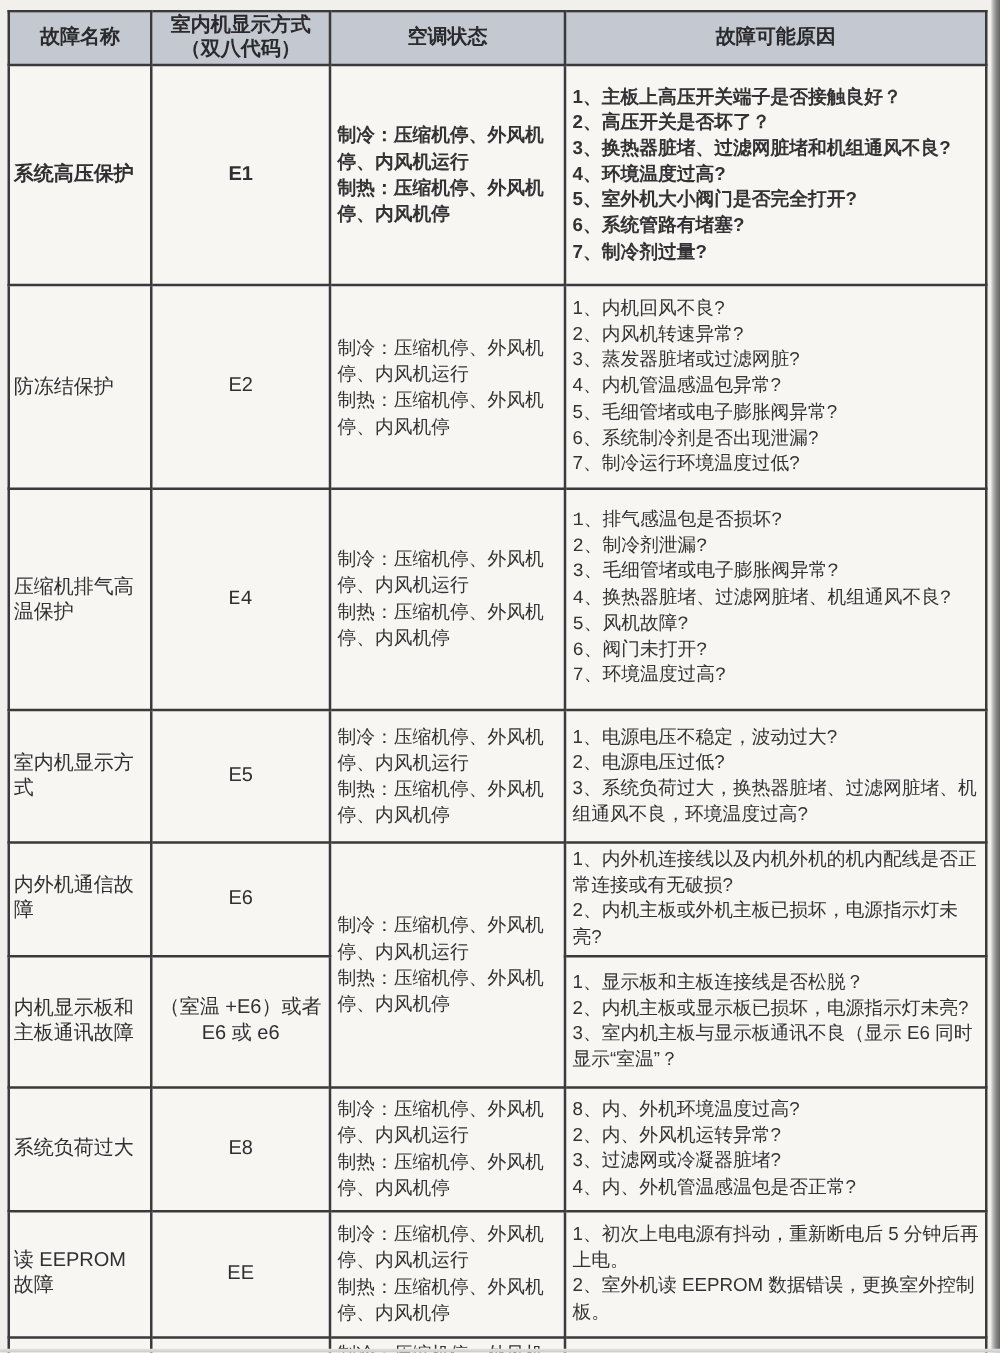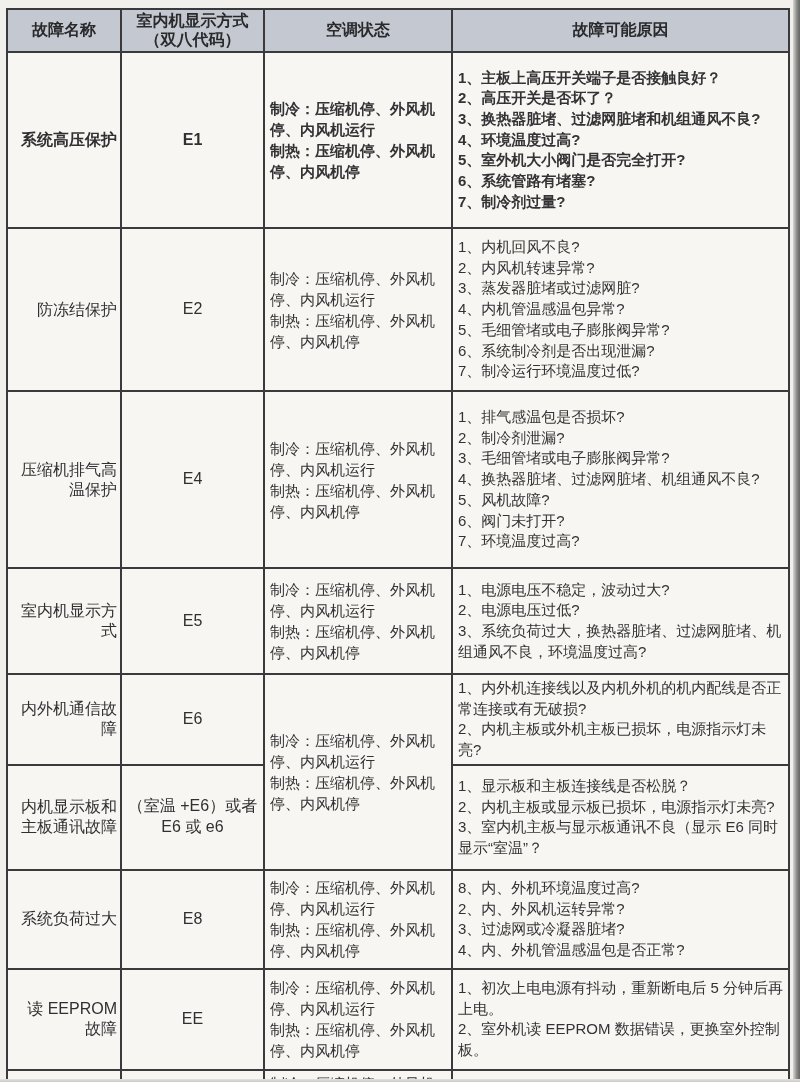--- a/index.html
+++ b/index.html
@@ -31,35 +31,35 @@
     vertical-align:middle;
     white-space:pre-line;
     overflow:hidden;
   }
   .fault-table th{
     background:#c4c8d0;
     font-size:16px;font-weight:600;color:#2a2a2c;
     text-align:center;padding:2px 2px;height:37px;line-height:1.15;
   }
   td.name{
-    text-align:right;font-size:16px;line-height:1.25;padding:2px 3px;color:#303032;
+    text-align:left;font-size:16px;line-height:1.25;padding:2px 3px;color:#303032;
   }
   td.code{
     text-align:center;font-size:16px;line-height:1.3;padding:2px 3px;color:#303032;
   }
   td.status{
     text-align:left;font-size:15px;line-height:1.4;padding:2px 2px 2px 5px;color:#333335;margin-top:28px;
   }
   td.causes{
     text-align:left;font-size:15px;line-height:1.38;padding:3px 3px 3px 5px;color:#333335;
   }
   
   tr.r0 td{height:168px;font-weight:bold;}
   tr.r1 td{height:155px;}
-  tr.r2 td{height:169px;}
+  tr.r2 td{height:169px;font-family:Liberation Mono, monospace;}
   tr.r3 td{height:98px;}
   tr.r4 td{height:76px;}
   tr.r5 td{height:97px;}
   tr.r6 td{height:91px;}
   tr.r7 td{height:93px;}
   tr.r8 td{height:76px;}
 </style>
 </head>
 <body>
 

